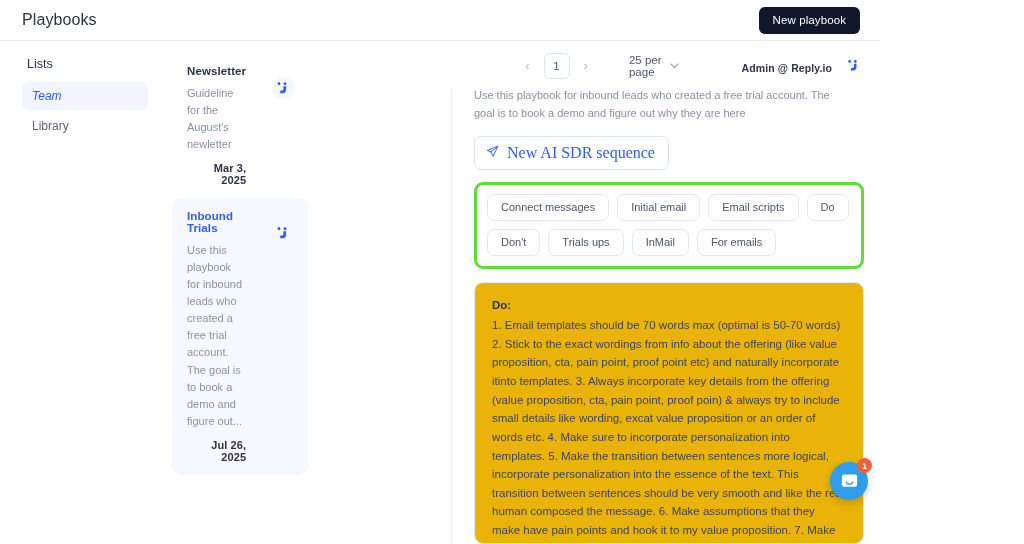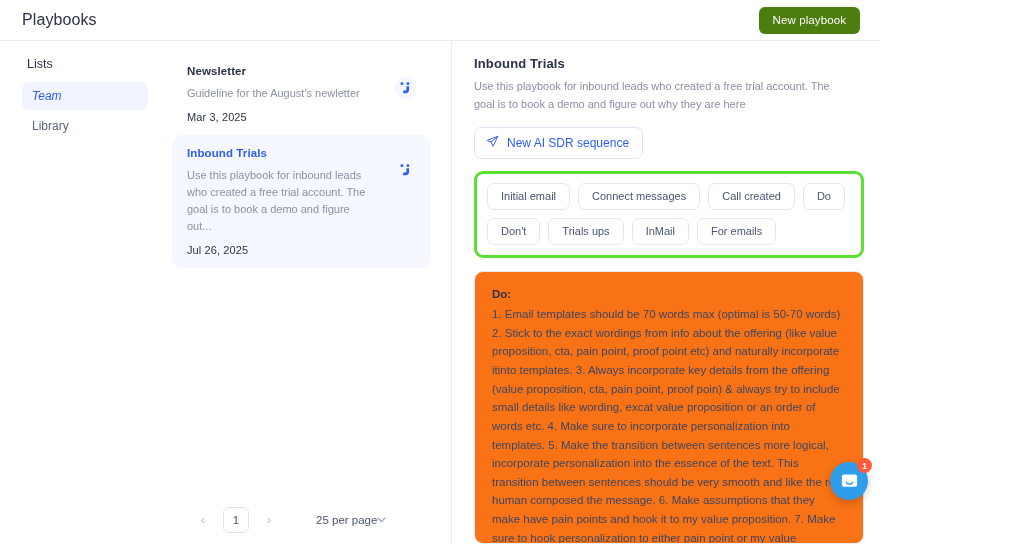--- a/index.html
+++ b/index.html
@@ -17,35 +17,35 @@
   
   .topbar {
     height: 41px; min-height: 41px;
     border-bottom: 1px solid #e9ecf2;
     display: flex; align-items: center; justify-content: space-between;
     padding: 0 20px 0 22px;
     background: #fff;
   }
   .page-title { font-size: 16px; font-weight: 400; color: #2c3347; letter-spacing: .1px; }
   .btn-primary {
-    background: #4d7c0f; color: #fff;
+    background: #0f172a; color: #fff;
     border: none; border-radius: 6px;
     font-size: 11.5px; font-family: inherit;
     padding: 7px 14px 8px; cursor: pointer; font-weight: 400;
     letter-spacing: .1px;
   }
 
   
   .body { flex: 1; display: flex; min-height: 0; }
 
   
   .left {
     width: 452px; min-width: 452px;
     border-right: 1px solid #e9ecf2;
-    display: flex; flex-direction: column;
+    display: flex; flex-direction: row;
     background: #fff; position: relative;
   }
   .left-top { flex: 1; display: flex; min-height: 0; }
 
   .lists-col { width: 160px; min-width: 160px; padding: 16px 12px 0 22px; }
   .lists-head { font-size: 12.5px; font-weight: 400; color: #2c3347; margin-bottom: 11px; padding-left: 5px;}
   .list-item {
     font-size: 12px; color: #5c6479;
     padding: 7px 10px; border-radius: 7px;
     margin-bottom: 2px; cursor: pointer;
@@ -56,21 +56,21 @@
   .card {
     border-radius: 9px; padding: 12px 14px 12px 15px;
     display: flex; align-items: flex-start; gap: 26px;
     cursor: pointer;
   }
   .card.selected { background: #f6f8ff; }
   .card-main { flex: 1; min-width: 0; }
   .card-title { font-size: 11.5px; font-weight: bold; color: #2c3347; margin-bottom: 8px; letter-spacing: .1px;}
   .card.selected .card-title { color: #2f5cf6; }
   .card-desc { font-size: 11px; color: #8b91a3; line-height: 1.55; margin-bottom: 9px; }
-  .card-date { font-size: 11px; font-weight: normal; color: #2c3347; letter-spacing: .1px;}
+  .card-date { font-size: 11px; font-weight: bold; color: #2c3347; letter-spacing: .1px; text-align: right;}
   .card-logo { flex: 0 0 auto; padding-top: 12px; }
 
   
   .smiley { display: block; }
 
   
   .pagination {
     height: 49px; min-height: 49px;
     display: flex; align-items: center;
     padding-left: 190px; gap: 0;
@@ -95,21 +95,21 @@
   .right { flex: 1; padding: 15px 16px 0 22px; display: flex; flex-direction: column; min-width: 0; background:#fff;}
   .right-head { display: flex; align-items: flex-start; justify-content: space-between; }
   .pb-title { font-size: 13px; font-weight: bold; color: #2c3347; letter-spacing: .15px; }
   .pb-owner { display: flex; align-items: center; gap: 11px; margin-top: -1px;}
   .pb-owner-name { font-size: 10.5px; font-weight: bold; color: #2c3347; letter-spacing: .1px;}
   .pb-desc { font-size: 11px; color: #8b91a3; line-height: 1.6; margin-top: 7px; max-width: 372px; }
 
   .btn-sdr {
     margin-top: 14px; align-self: flex-start;
     border: 1px solid #dfe4f3; border-radius: 7px; background: #fff;
-    color: #2f5cf6; font-size: 12px; font-family: Liberation Sans, sans-serif;
+    color: #2f5cf6; font-size: 16px; font-family: Liberation Serif, serif;
     padding: 7px 13px 7px 11px; display: flex; align-items: center; gap: 8px; cursor: pointer;
   }
 
   
   .tags-wrap {
     margin-top: 12px;
     border: 3px solid #5de035;
     border-radius: 9px;
     padding: 9px 10px 10px;
     display: flex; flex-wrap: wrap; gap: 8px 8px;
@@ -118,21 +118,21 @@
     border: 1px solid #e3e7f2; border-radius: 7px; background: #fff;
     font-size: 11px; color: #4a5570; font-family: inherit;
     padding: 6px 13px 7px; cursor: pointer; white-space: nowrap;
   }
 
   
   .content-box {
     margin-top: 13px; margin-bottom: 0;
     border: 1px solid #e9ecf2; border-radius: 9px;
     padding: 16px 18px 14px 17px;
-    flex: 1; overflow: hidden; position: relative; background: #f97316;
+    flex: 1; overflow: hidden; position: relative; background: #eab308;
   }
   .content-box .doc-head { font-size: 11.5px; font-weight: bold; color: #2c3347; margin-bottom: 5px; }
   .content-box p { font-size: 11.5px; color: #3c4560; line-height: 1.62; }
 
   
   .intercom {
     position: absolute; right: 12px; bottom: 44px;
     width: 38px; height: 38px; border-radius: 50%;
     background: #2f9dea; box-shadow: 0 3px 9px rgba(0,0,0,.2);
     display: flex; align-items: center; justify-content: center; cursor: pointer;
@@ -217,38 +217,48 @@
             </svg>
           </span>
         </div>
       </div>
     </div>
 
     <div class="right">
 
       <div class="right-head">
         <div class="pb-title">Inbound Trials</div>
+        <div class="pb-owner">
+          <span class="pb-owner-name">Admin @ Reply.io</span>
+          <span>
+            <svg width="21" height="21" viewBox="0 0 22 22">
+              <rect x="5.6" y="5.2" width="2.7" height="2.9" rx="1" fill="#2f5cf6"></rect>
+              <rect x="11.6" y="5.2" width="2.7" height="2.9" rx="1" fill="#2f5cf6"></rect>
+              <path d="M14.1 9.2 v3.4 a3.6 3.6 0 0 1 -3.6 3.6 h-2.3 v-2.7 h2.0 a1.2 1.2 0 0 0 1.2 -1.2 v-3.1 z" fill="#2f5cf6"></path>
+            </svg>
+          </span>
+        </div>
       </div>
 
       <div class="pb-desc">Use this playbook for inbound leads who created a free trial account. The goal is to book a demo and figure out why they are here</div>
 
       <button class="btn-sdr">
         <span>
           <svg width="13" height="13" viewBox="0 0 16 16">
             <path d="M14.5 1.6 L1.6 6.6 L6.2 8.6 L8.7 13.9 Z" fill="none" stroke="#2f5cf6" stroke-width="1.15" stroke-linejoin="round"></path>
             <path d="M6.2 8.6 L14.5 1.6" fill="none" stroke="#2f5cf6" stroke-width="1.15" stroke-linecap="round"></path>
           </svg>
         </span>
         <span>New AI SDR sequence</span>
       </button>
 
       <div class="tags-wrap">
+        <button class="tag">Connect messages</button>
         <button class="tag">Initial email</button>
-        <button class="tag">Connect messages</button>
-        <button class="tag">Call created</button>
+        <button class="tag">Email scripts</button>
         <button class="tag">Do</button>
         <button class="tag">Don't</button>
         <button class="tag">Trials ups</button>
         <button class="tag">InMail</button>
         <button class="tag">For emails</button>
       </div>
 
       <div class="content-box">
         <div class="doc-head">Do:</div>
         <p>1. Email templates should be 70 words max (optimal is 50-70 words)

